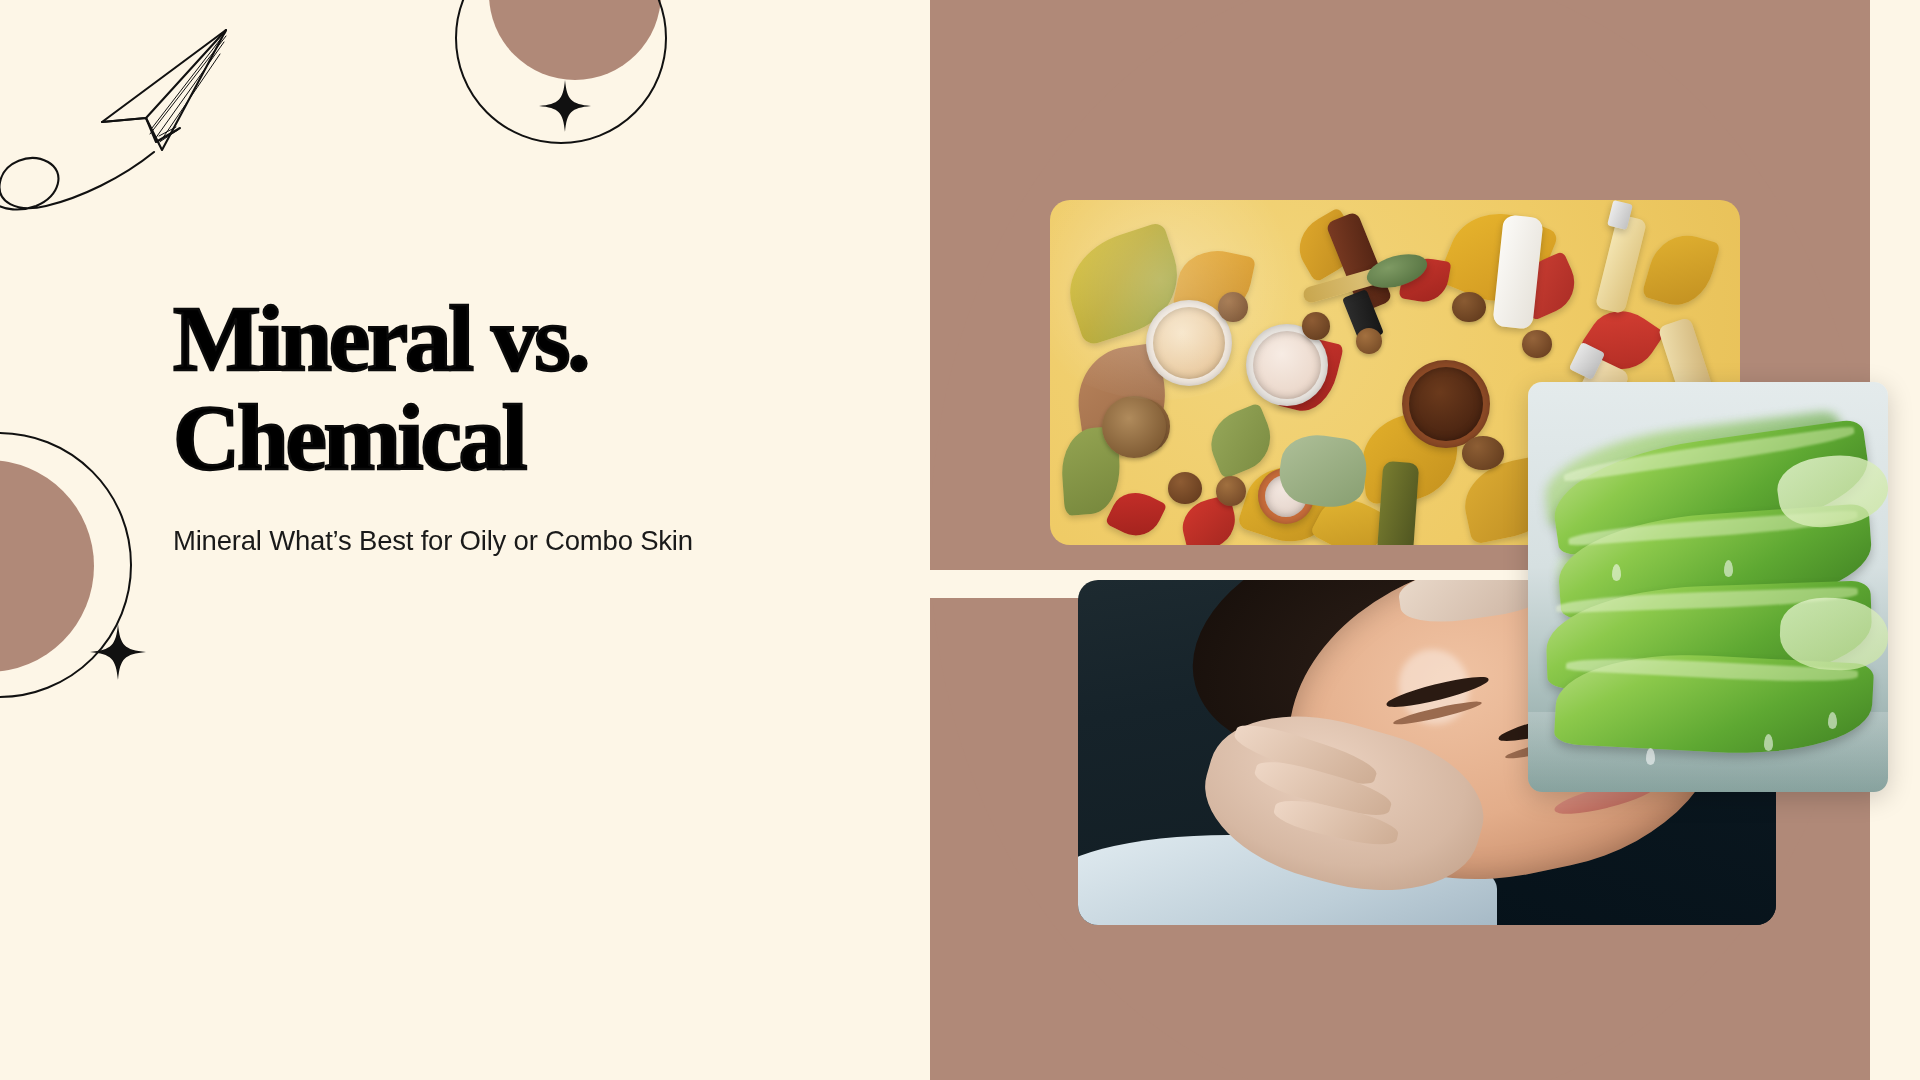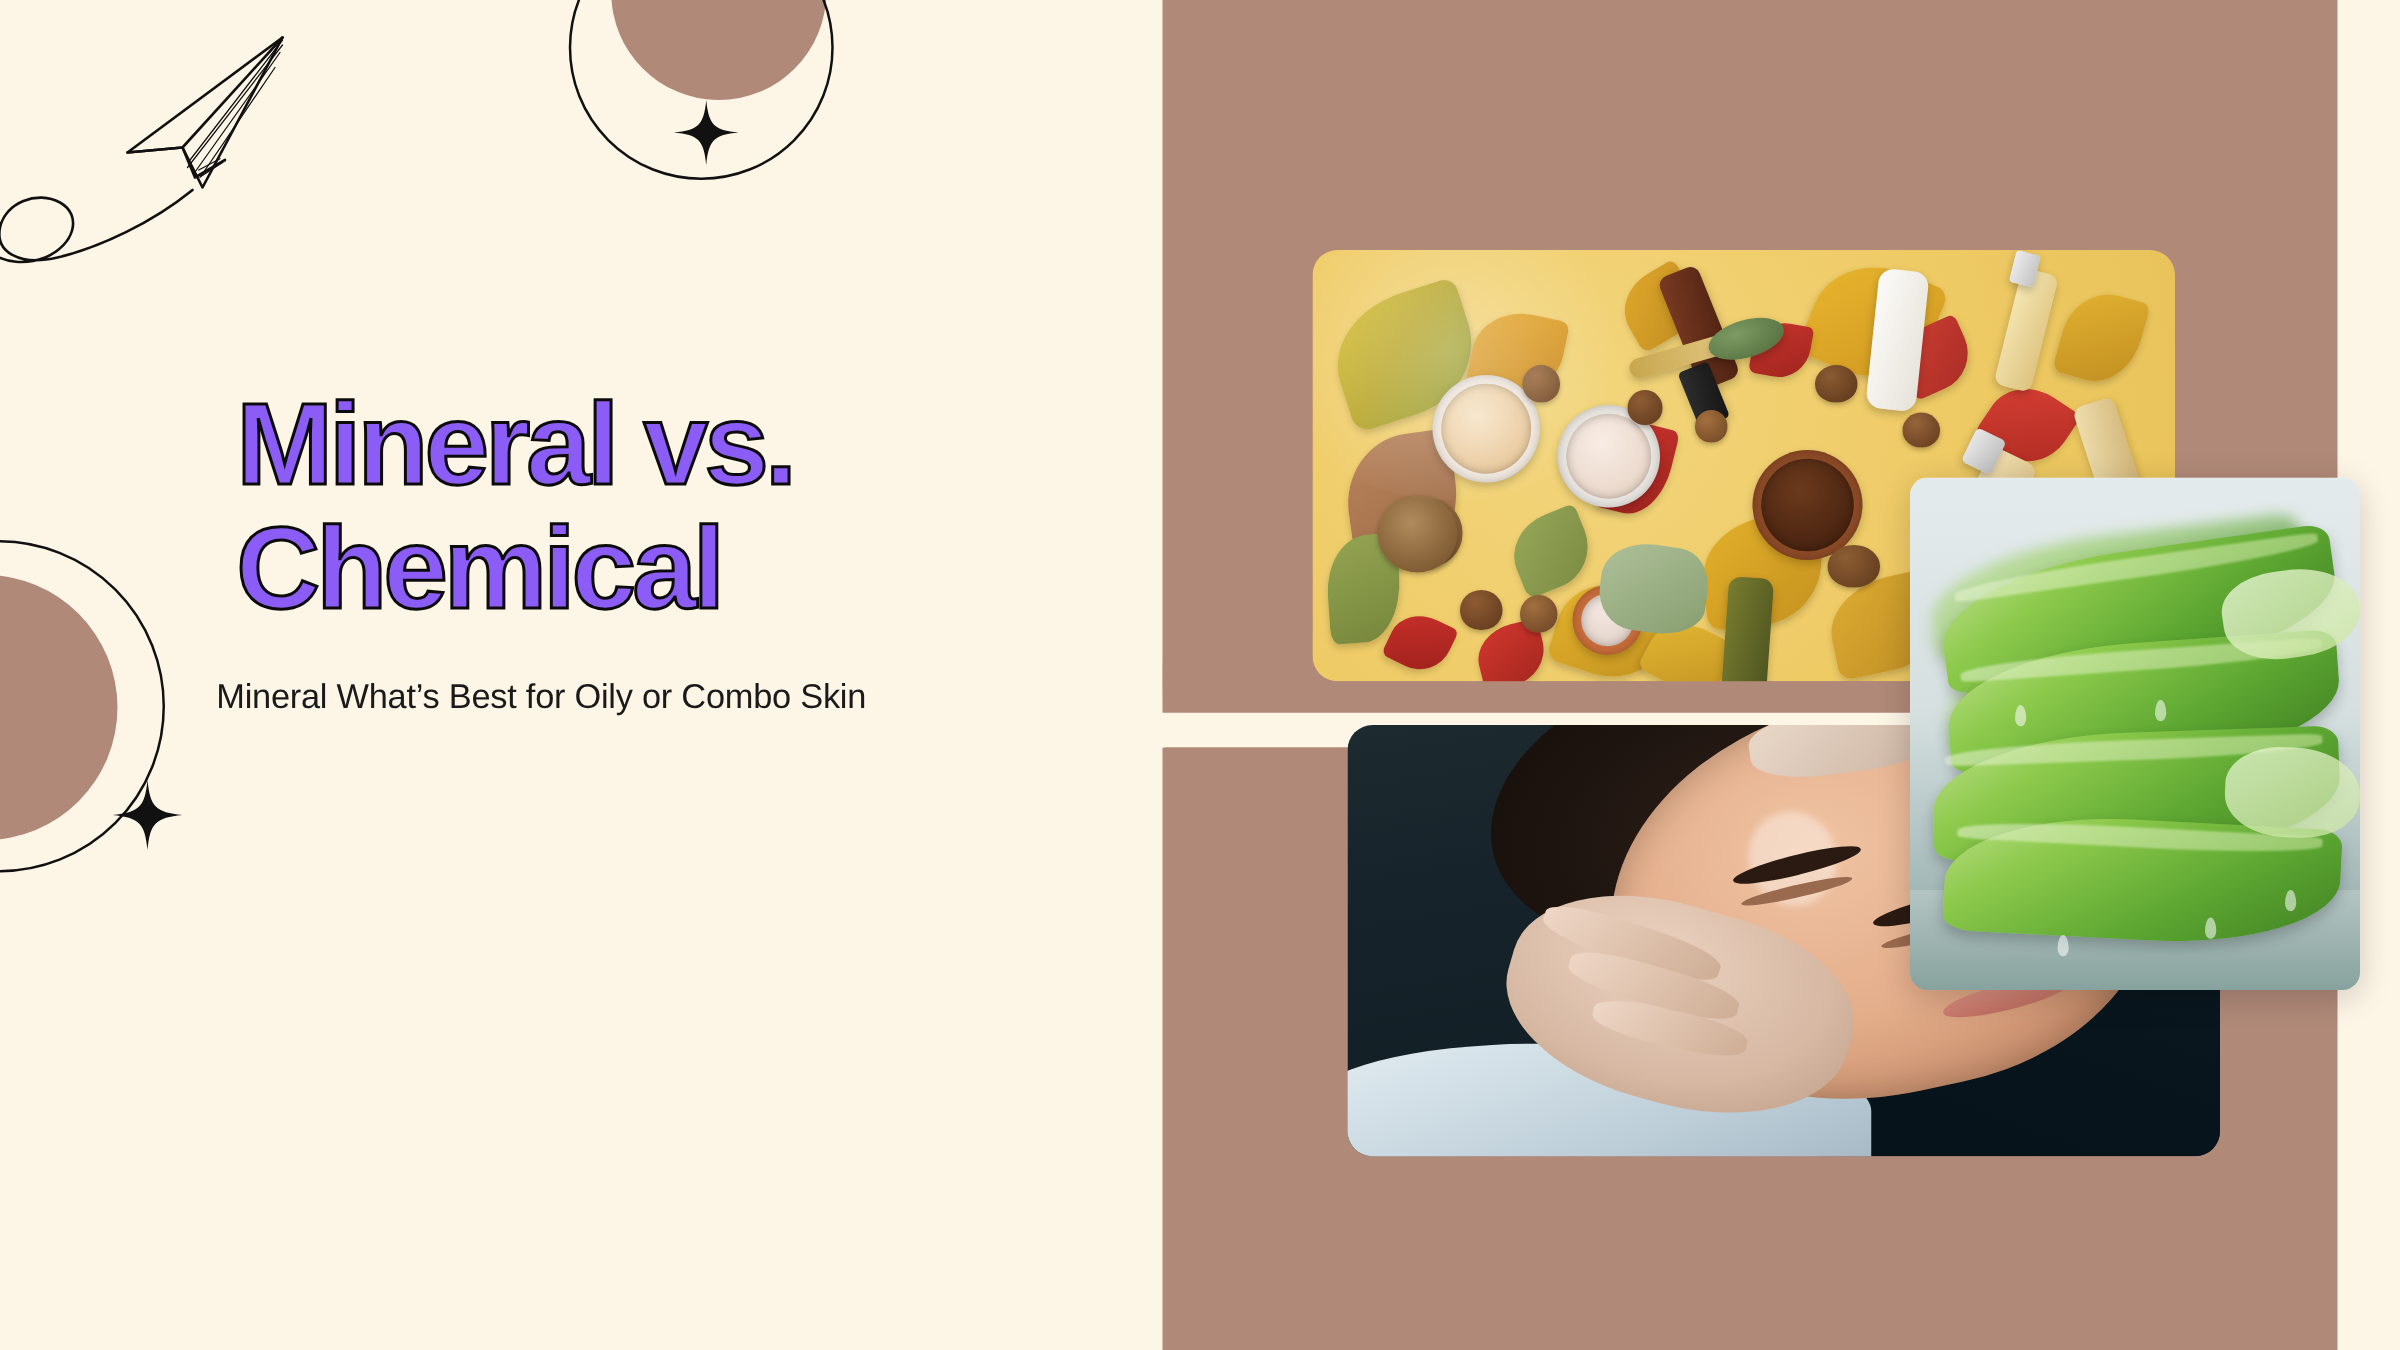--- a/index.html
+++ b/index.html
@@ -77,24 +77,24 @@
       background:linear-gradient(150deg,#BFE08B 0%,#8CC94B 28%,#5EA832 62%,#3E7F22 100%);
       box-shadow:0 5px 10px rgba(0,0,0,.22);}
   .aloe-edge{position:absolute;border-radius:48% 6% 48% 8%/60% 14% 58% 12%;
       background:linear-gradient(150deg,#EAF6D6,#CBE6A0);opacity:.85;}
   .aloe-drop{position:absolute;width:9px;height:17px;border-radius:50% 50% 50% 50%/64% 64% 36% 36%;
       background:rgba(255,255,255,.55);}
 
   
   .headline{position:absolute;left:173px;top:290px;width:740px;}
   .title{
-    font-family:Liberation Sans, sans-serif;
-    font-weight:700;color:#8b5cf6;
+    font-family:Liberation Serif, serif;
+    font-weight:700;color:#000000;
     font-size:93px;line-height:1.06;letter-spacing:-3.2px;
-    margin:16px;
+    margin:0;
     -webkit-text-stroke:2.4px #0B0B0B;
   }
   .subtitle{
     margin:34px 0 0 0;font-size:27.5px;line-height:1.42;
     color:#1A1A1A;font-weight:400;letter-spacing:-.2px;max-width:700px;
   }
 
   
   .deco{position:absolute;pointer-events:none;}
   .deco-plane{left:-6px;top:10px;width:280px;height:210px;}

